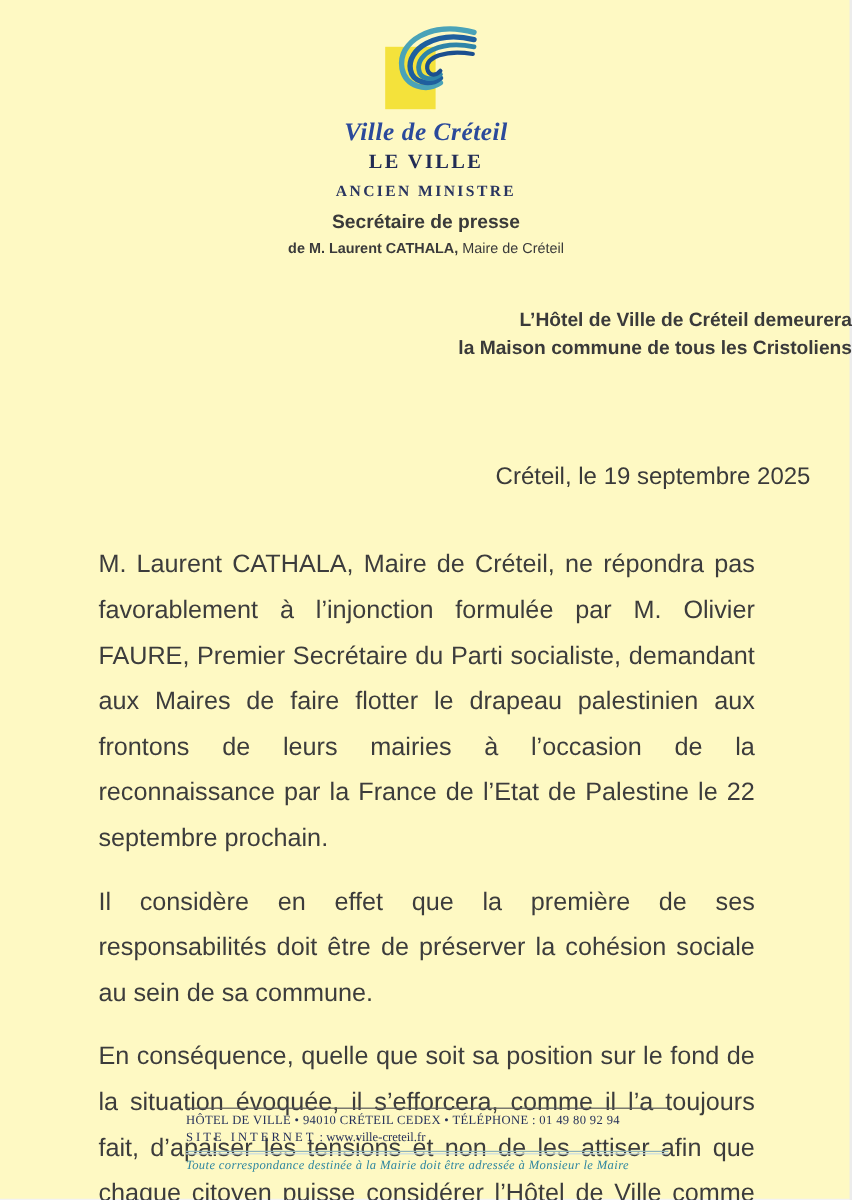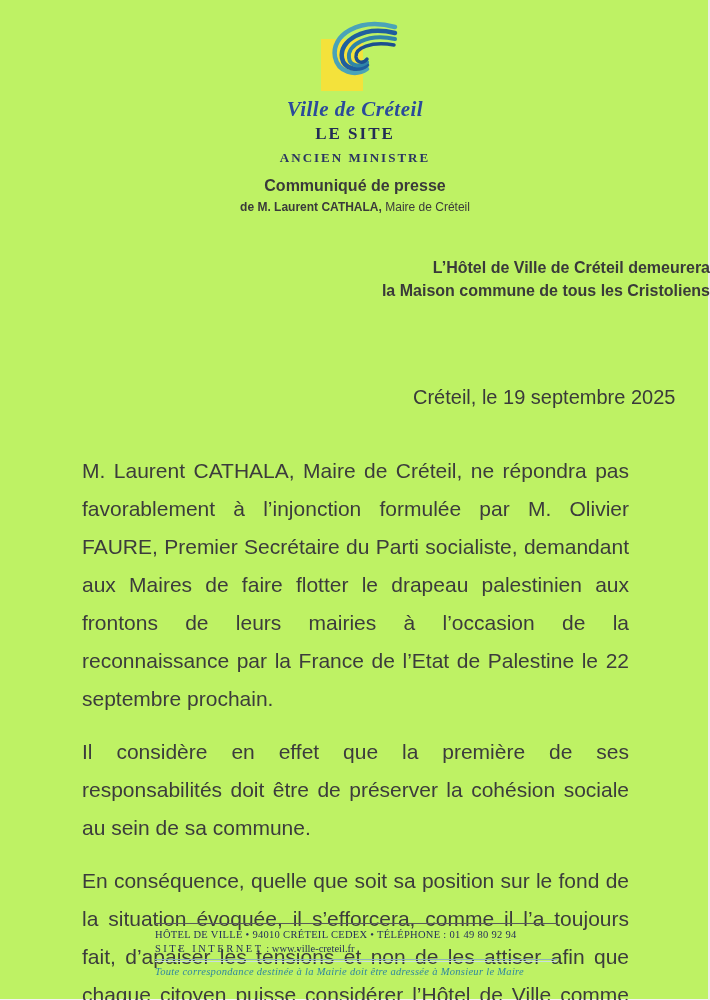--- a/index.html
+++ b/index.html
@@ -1,20 +1,20 @@
 <!DOCTYPE html>
 <html><head>
 <meta charset="utf-8">
 <style>
   html, body { margin: 0; padding: 0; background: #ffffff; }
   .page {
     position: relative;
     width: 710px;
     height: 1000px;
-    background: #bef264;
+    background: #fef9c3;
     overflow: hidden;
     font-family: "Liberation Sans", sans-serif;
     box-shadow: inset -2px 0 0 #ececec, inset 0 -1px 0 #f3f3f3;
     text-decoration: underline;
   }
 
   
   .letterhead { position: absolute; top: 15px; left: 0; width: 100%; text-align: center; }
   .logo-wrap { display: inline-block; width: 96px; height: 78px; }
   .city-name {
@@ -95,26 +95,26 @@
     <div class="logo-wrap">
       <svg width="96" height="78" viewBox="0 0 96 78" xmlns="http://www.w3.org/2000/svg">
         <rect x="14" y="24" width="42" height="52" fill="#f4e23b"></rect>
         <path d="M88,12 C52,2 24,20 28,42 C31,57 48,62 60,54" stroke="#4aa3b8" stroke-width="4.5" fill="none" stroke-linecap="round"></path>
         <path d="M88,18 C56,10 32,26 35,43 C37,54 51,57 60,50" stroke="#1f5f9e" stroke-width="4.5" fill="none" stroke-linecap="round"></path>
         <path d="M88,24 C60,18 40,30 42,43 C43,51 53,53 60,47" stroke="#2f85a8" stroke-width="4" fill="none" stroke-linecap="round"></path>
         <path d="M87,30 C64,26 48,33 49,42 C50,48 56,49 60,44" stroke="#1b4f8f" stroke-width="3.5" fill="none" stroke-linecap="round"></path>
       </svg>
     </div>
     <div class="city-name">Ville de Créteil</div>
-    <div class="mayor-title">LE SITE</div>
+    <div class="mayor-title">LE VILLE</div>
     <div class="sub-title">ANCIEN MINISTRE</div>
   </div>
 
   <div class="pr-heading">
-    <div class="l1">Communiqué de presse</div>
+    <div class="l1">Secrétaire de presse</div>
     <div class="l2">
       <span class="b">de M. Laurent CATHALA,</span><span> Maire de Créteil</span>
     </div>
   </div>
 
   <div class="doc-title">
     <div>L’Hôtel de Ville de Créteil demeurera</div>
     <div>la Maison commune de tous les Cristoliens</div>
   </div>
 

